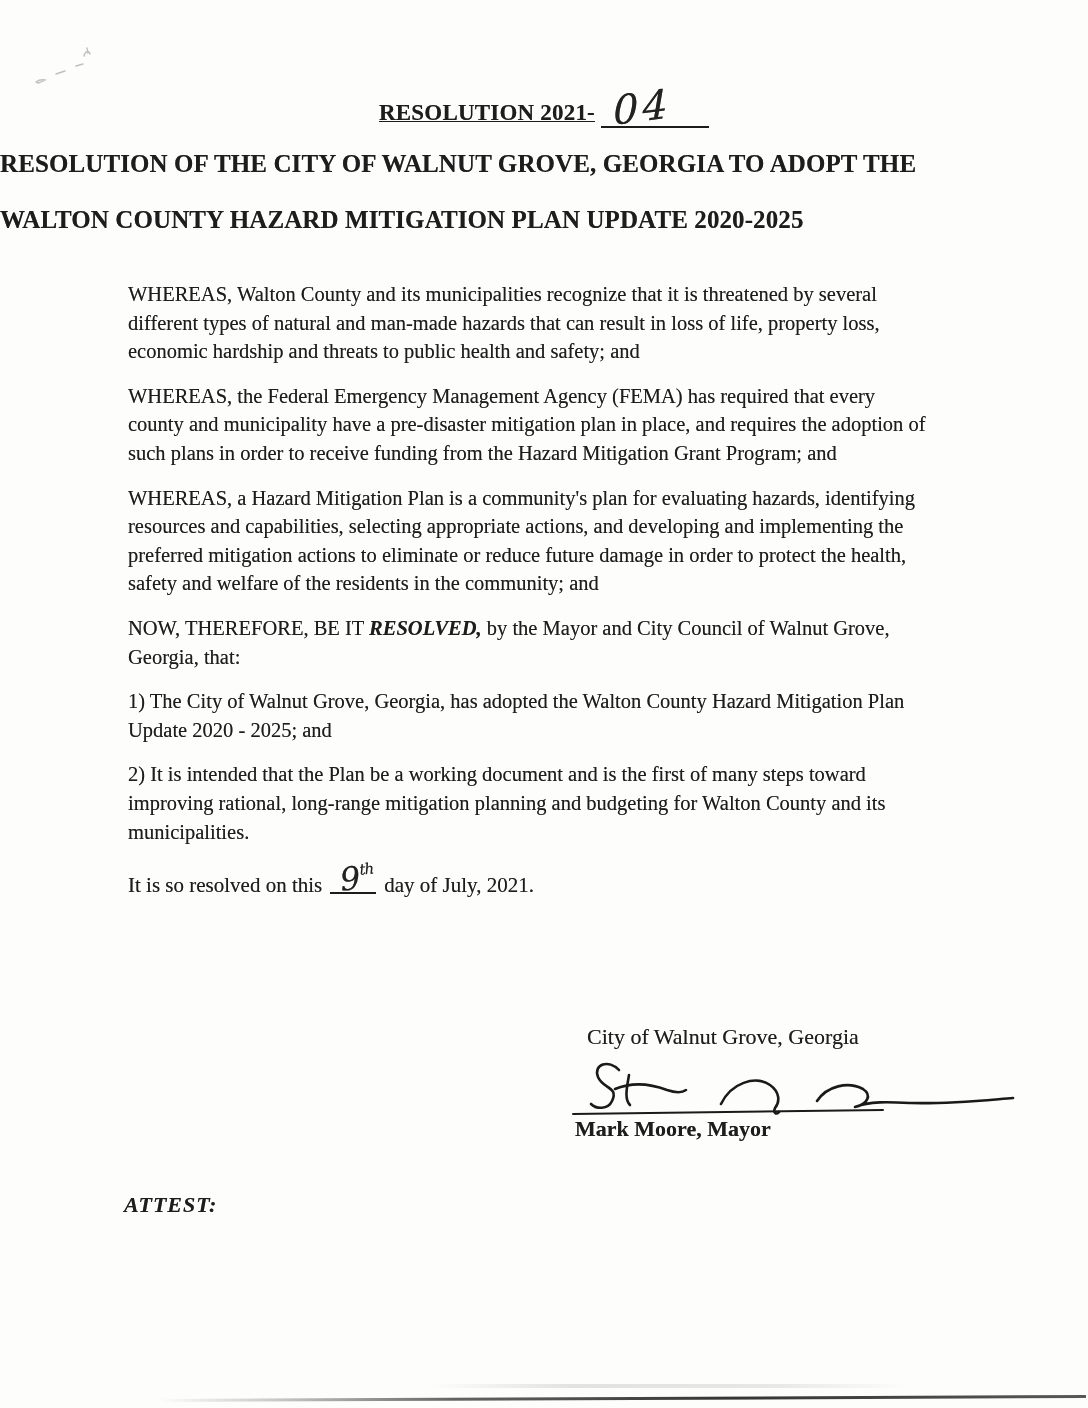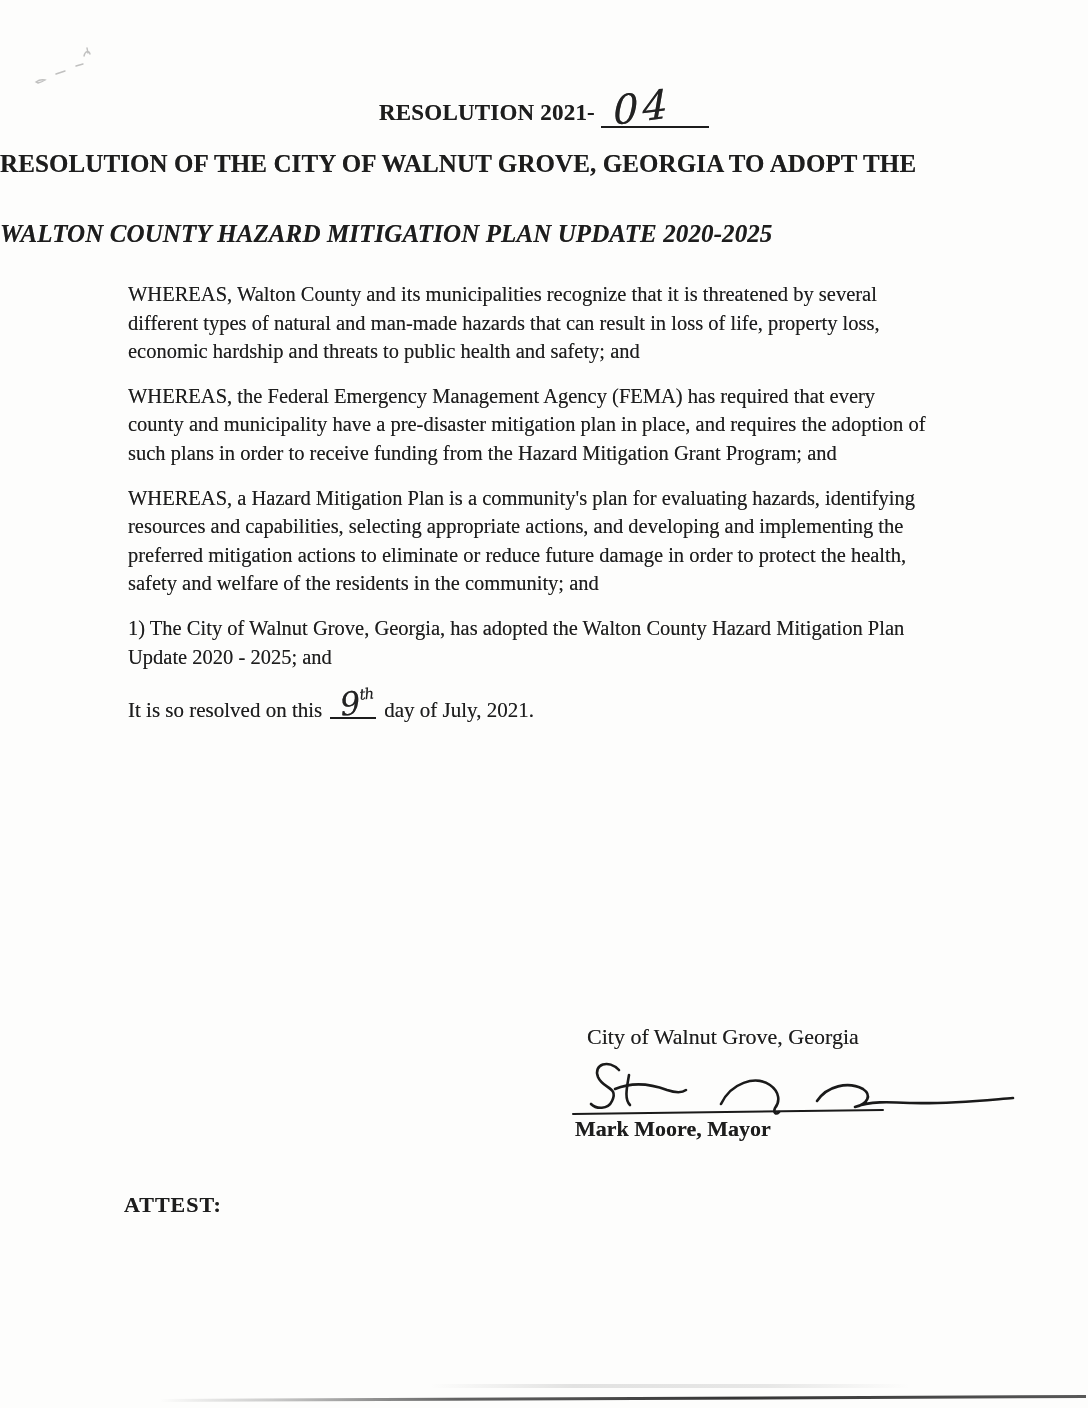--- a/index.html
+++ b/index.html
@@ -7,21 +7,21 @@
     width:1088px;height:1408px;position:relative;overflow:hidden;
     background:#fdfdfc;
     font-family:"Liberation Serif","DejaVu Serif",serif;
     color:#1d1d1d;
   }
   .ink{ text-shadow:0 0 .5px rgba(25,25,25,.55); }
 
   
   .heading-row{
     position:absolute;left:0;top:88px;width:100%;
-    text-align:center;white-space:nowrap;
+    text-align:center;white-space:nowrap;text-decoration:underline;
   }
   .heading-label{
     font-weight:bold;font-size:23px;letter-spacing:.2px;
     vertical-align:baseline;
   }
   .number-slot{
     display:inline-block;position:relative;width:108px;height:38px;
     border-bottom:2.5px solid #1c1c1c;margin-left:6px;
     vertical-align:-8px;
   }
@@ -29,21 +29,21 @@
     position:absolute;left:12px;bottom:-4px;
     font-family:"DejaVu Serif",serif;font-style:italic;
     font-size:40px;letter-spacing:4px;color:#222;
     transform:rotate(-7deg) skewX(-6deg);display:inline-block;
   }
   .doc-title{
     position:absolute;left:0;width:100%;text-align:left;
     font-weight:bold;font-size:25px;letter-spacing:.1px;white-space:nowrap;
   }
   .doc-title.line1{top:150px;}
-  .doc-title.line2{top:220px;font-style:italic;}
+  .doc-title.line2{top:206px;}
 
   
   .body-text{
     position:absolute;left:128px;top:256px;width:856px;
     font-size:20.5px;line-height:28.6px;margin-top:24px;
   }
   .para{margin:0 0 16px 0;}
   .emph{font-weight:bold;font-style:italic;}
   .date-line{margin-top:22px;font-size:21px;white-space:nowrap;}
   .day-slot{
@@ -61,21 +61,21 @@
   }
 
   
   .sig-block{position:absolute;left:565px;top:1024px;width:470px;}
   .sig-org{font-weight:normal;font-size:22px;margin-left:22px;white-space:nowrap;}
   .sig-svg{display:block;margin-top:8px;}
   .sig-name{font-weight:bold;font-size:22px;margin-left:10px;margin-top:-4px;white-space:nowrap;}
 
   .attest{
     position:absolute;left:124px;top:1192px;
-    font-weight:bold;font-size:22px;letter-spacing:1px;
+    font-weight:bold;font-style:italic;font-size:22px;letter-spacing:1px;
   }
 
   
   .pencil-marks{position:absolute;left:24px;top:44px;}
   .scan-smudge{
     position:absolute;left:430px;top:1384px;width:480px;height:4px;
     background:linear-gradient(to right,rgba(130,130,130,0),rgba(130,130,130,.22) 30%,rgba(130,130,130,.18) 70%,rgba(130,130,130,0));
     border-radius:2px;
   }
   .scan-line{
@@ -106,22 +106,24 @@
 </div>
 
 <div class="doc-title line1 ink">RESOLUTION OF THE CITY OF WALNUT GROVE, GEORGIA TO ADOPT THE</div>
 <div class="doc-title line2 ink">WALTON COUNTY HAZARD MITIGATION PLAN UPDATE 2020-2025</div>
 
 <div class="body-text ink">
   <p class="para">WHEREAS, Walton County and its municipalities recognize that it is threatened by several<br>different types of natural and man-made hazards that can result in loss of life, property loss,<br>economic hardship and threats to public health and safety; and</p>
   <p class="para">WHEREAS, the Federal Emergency Management Agency (FEMA) has required that every<br>county and municipality have a pre-disaster mitigation plan in place, and requires the adoption of<br>such plans in order to receive funding from the Hazard Mitigation Grant Program; and</p>
   <p class="para">WHEREAS, a Hazard Mitigation Plan is a community's plan for evaluating hazards, identifying<br>resources and capabilities, selecting appropriate actions, and developing and implementing the<br>preferred mitigation actions to eliminate or reduce future damage in order to protect the health,<br>safety and welfare of the residents in the community; and</p>
 
+  <p class="para"><span>NOW, THEREFORE, BE IT </span><span class="emph">RESOLVED,</span><span> by the Mayor and City Council of Walnut Grove,</span><br><span>Georgia, that:</span></p>
 
   <p class="para">1) The City of Walnut Grove, Georgia, has adopted the Walton County Hazard Mitigation Plan<br>Update 2020 - 2025; and</p>
+  <p class="para">2) It is intended that the Plan be a working document and is the first of many steps toward<br>improving rational, long-range mitigation planning and budgeting for Walton County and its<br>municipalities.</p>
 
   <p class="para date-line"><span>It is so resolved on this</span><span class="day-slot"><span class="hand-day"><span>9</span><sup>th</sup></span></span><span>day of July, 2021.</span></p>
 </div>
 
 <div class="sig-block">
   <div class="sig-org ink">City of Walnut Grove, Georgia</div>
   <svg class="sig-svg" width="460" height="62" viewBox="0 0 460 62">
     <g stroke="#1a1a1a" stroke-width="2.6" fill="none" stroke-linecap="round" stroke-linejoin="round">
 
       <path d="M54,12 C44,1 28,6 33,19 C38,31 54,29 47,43 C43,52 31,51 26,46"></path>

